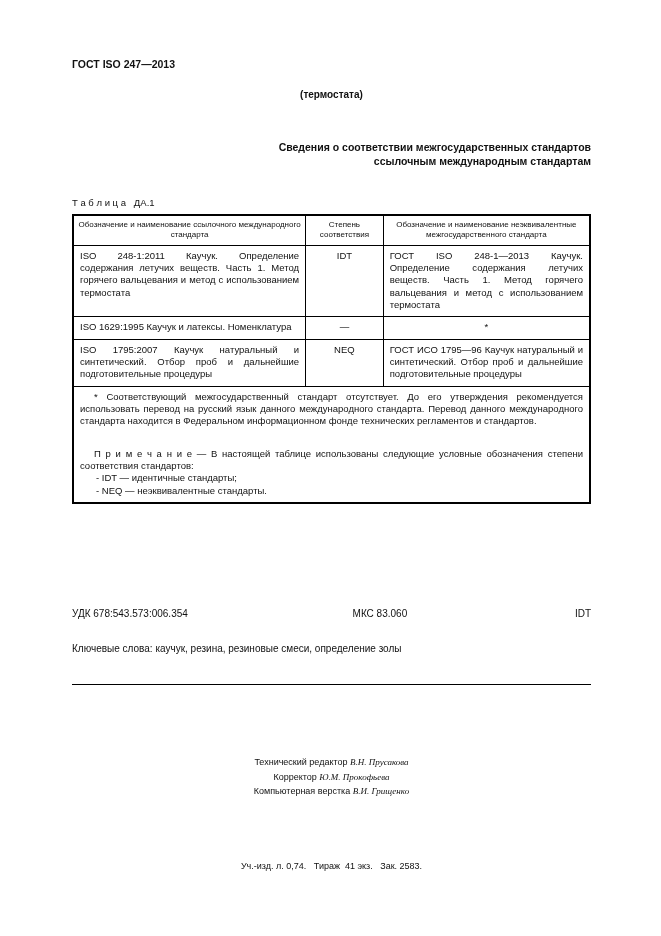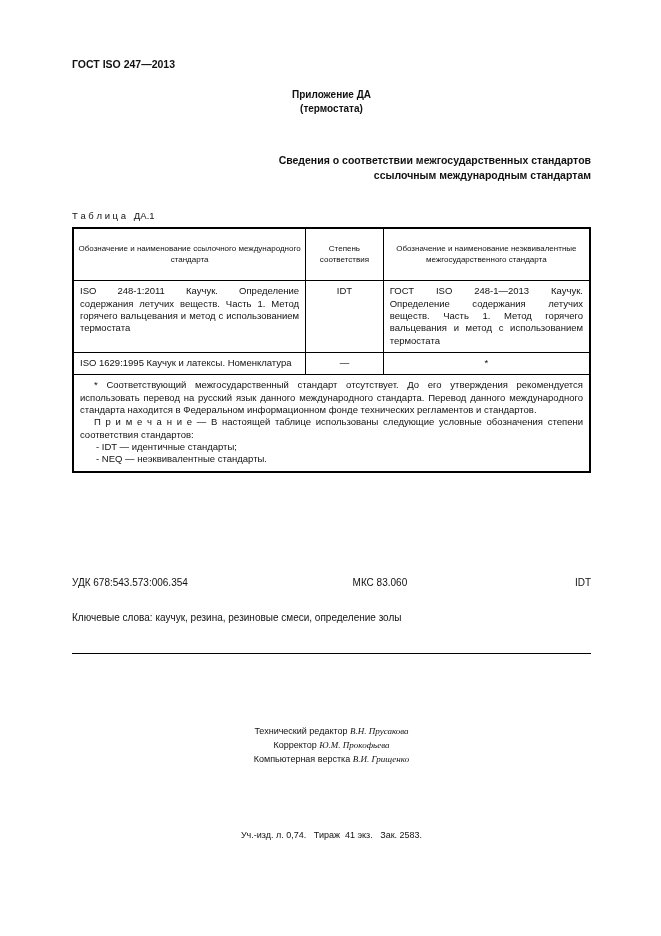--- a/index.html
+++ b/index.html
@@ -17,28 +17,28 @@
   .appendix { text-align: center; font-weight: bold; font-size: 10px; margin-top: 18px; line-height: 1.35; }
 
   .section-title { text-align: right; font-weight: bold; font-size: 10.5px; margin-top: 38px; line-height: 1.4; }
 
   .table-caption { margin-top: 28px; font-size: 9.5px; white-space: pre-wrap; }
 
   table.std { width: 100%; border-collapse: collapse; margin-top: 6px; border: 2px solid #000; }
   table.std th, table.std td { border: 1px solid #000; vertical-align: top; }
   table.std th {
     font-size: 8px; font-weight: normal; text-align: center; vertical-align: middle;
-    padding: 15px 4px; line-height: 1.3;
+    padding: 4px 4px; line-height: 1.3;
   }
   table.std td { font-size: 9.5px; padding: 4px 6px 5px 6px; line-height: 1.3; }
   td.just { text-align: justify; }
   td.center, th.center { text-align: center; }
   td.foot-cell { padding: 6px 8px 8px 8px; }
   .footnote { font-size: 9.5px; text-align: justify; text-indent: 14px; line-height: 1.3; }
-  .note-head { font-size: 9.5px; text-align: justify; text-indent: 14px; line-height: 1.3; margin-top: 0; white-space: pre-wrap; }
+  .note-head { font-size: 9.5px; text-align: justify; text-indent: 14px; line-height: 1.3; margin-top: 20px; white-space: pre-wrap; }
   .note-item { font-size: 9.5px; padding-left: 16px; line-height: 1.3; }
 
   .udk-row { display: flex; margin-top: 104px; font-size: 10px; align-items: baseline; }
   .udk-row .l { flex: 1.25; text-align: left; }
   .udk-row .c { flex: 1; text-align: center; }
   .udk-row .r { flex: 0.7; text-align: right; }
 
   .keywords { margin-top: 24px; font-size: 10px; }
 
   hr.rule { border: none; border-top: 1px solid #000; margin-top: 30px; }
@@ -49,21 +49,20 @@
   .print-info { margin-top: 34px; text-align: center; font-size: 9px; line-height: 1.55; white-space: pre-wrap; }
 </style>
 </head>
 <body>
 
 <div class="page">
 
   <div class="doc-number">ГОСТ ISO 247—2013</div>
 
   <div class="appendix">
-    <div>Приложение ДА</div>
     <div>(термостата)</div>
   </div>
 
   <div class="section-title">
     <div>Сведения о соответствии межгосударственных стандартов</div>
     <div>ссылочным международным стандартам</div>
   </div>
 
   <div class="table-caption">Т а б л и ц а   ДА.1</div>
 
@@ -83,20 +82,25 @@
     <tbody>
       <tr>
         <td class="just">ISO 248-1:2011 Каучук. Определение содержания летучих веществ. Часть 1. Метод горячего вальцевания и метод с использованием термостата</td>
         <td class="center">IDT</td>
         <td class="just">ГОСТ ISO 248-1—2013 Каучук. Определение содержания летучих веществ. Часть 1. Метод горячего вальцевания и метод с использованием термостата</td>
       </tr>
       <tr>
         <td class="just">ISO 1629:1995 Каучук и латексы. Номенклатура</td>
         <td class="center">—</td>
         <td class="center">*</td>
+      </tr>
+      <tr>
+        <td class="just">ISO 1795:2007 Каучук натуральный и синтетический. Отбор проб и дальнейшие подготовительные процедуры</td>
+        <td class="center">NEQ</td>
+        <td class="just">ГОСТ ИСО 1795—96 Каучук натуральный и синтетический. Отбор проб и дальнейшие подготовительные процедуры</td>
       </tr>
       <tr>
         <td class="foot-cell" colspan="3">
           <p class="footnote">* Соответствующий межгосударственный стандарт отсутствует. До его утверждения рекомендуется использовать перевод на русский язык данного международного стандарта. Перевод данного международного стандарта находится в Федеральном информационном фонде технических регламентов и стандартов.</p>
           <p class="note-head">П р и м е ч а н и е — В настоящей таблице использованы следующие условные обозначения степени соответствия стандартов:</p>
           <p class="note-item">- IDT — идентичные стандарты;</p>
           <p class="note-item">- NEQ — неэквивалентные стандарты.</p>
         </td>
       </tr>
     </tbody>

